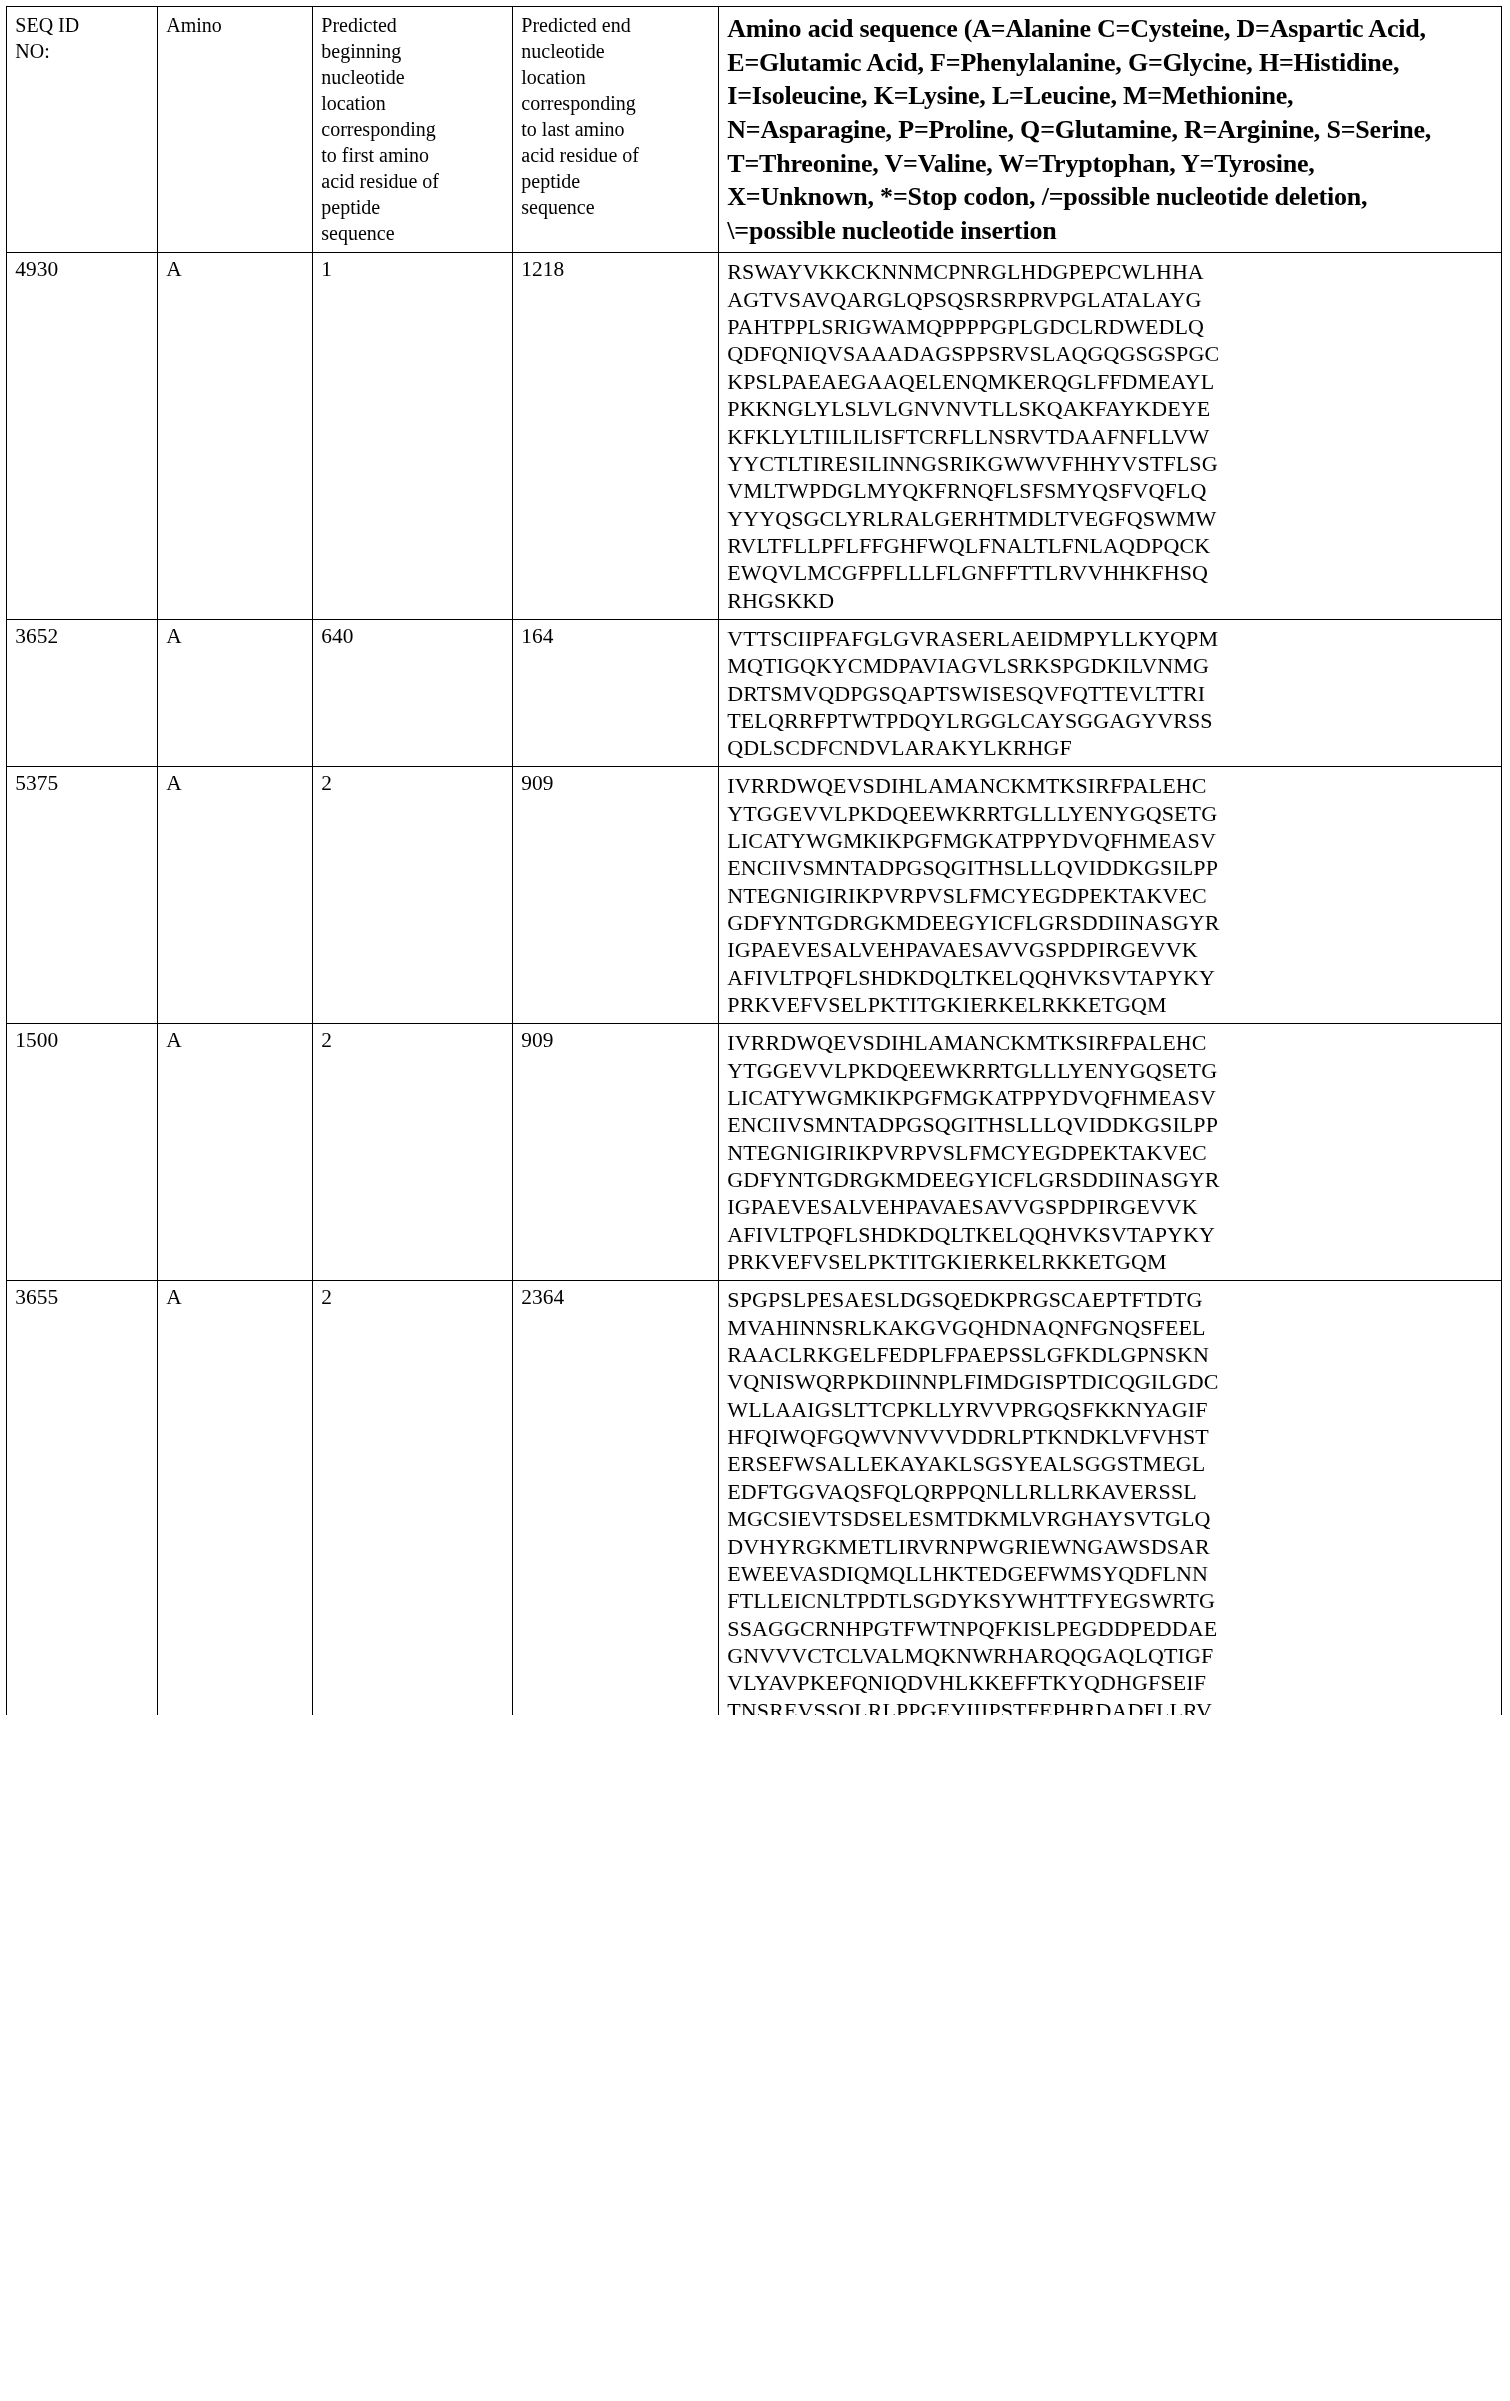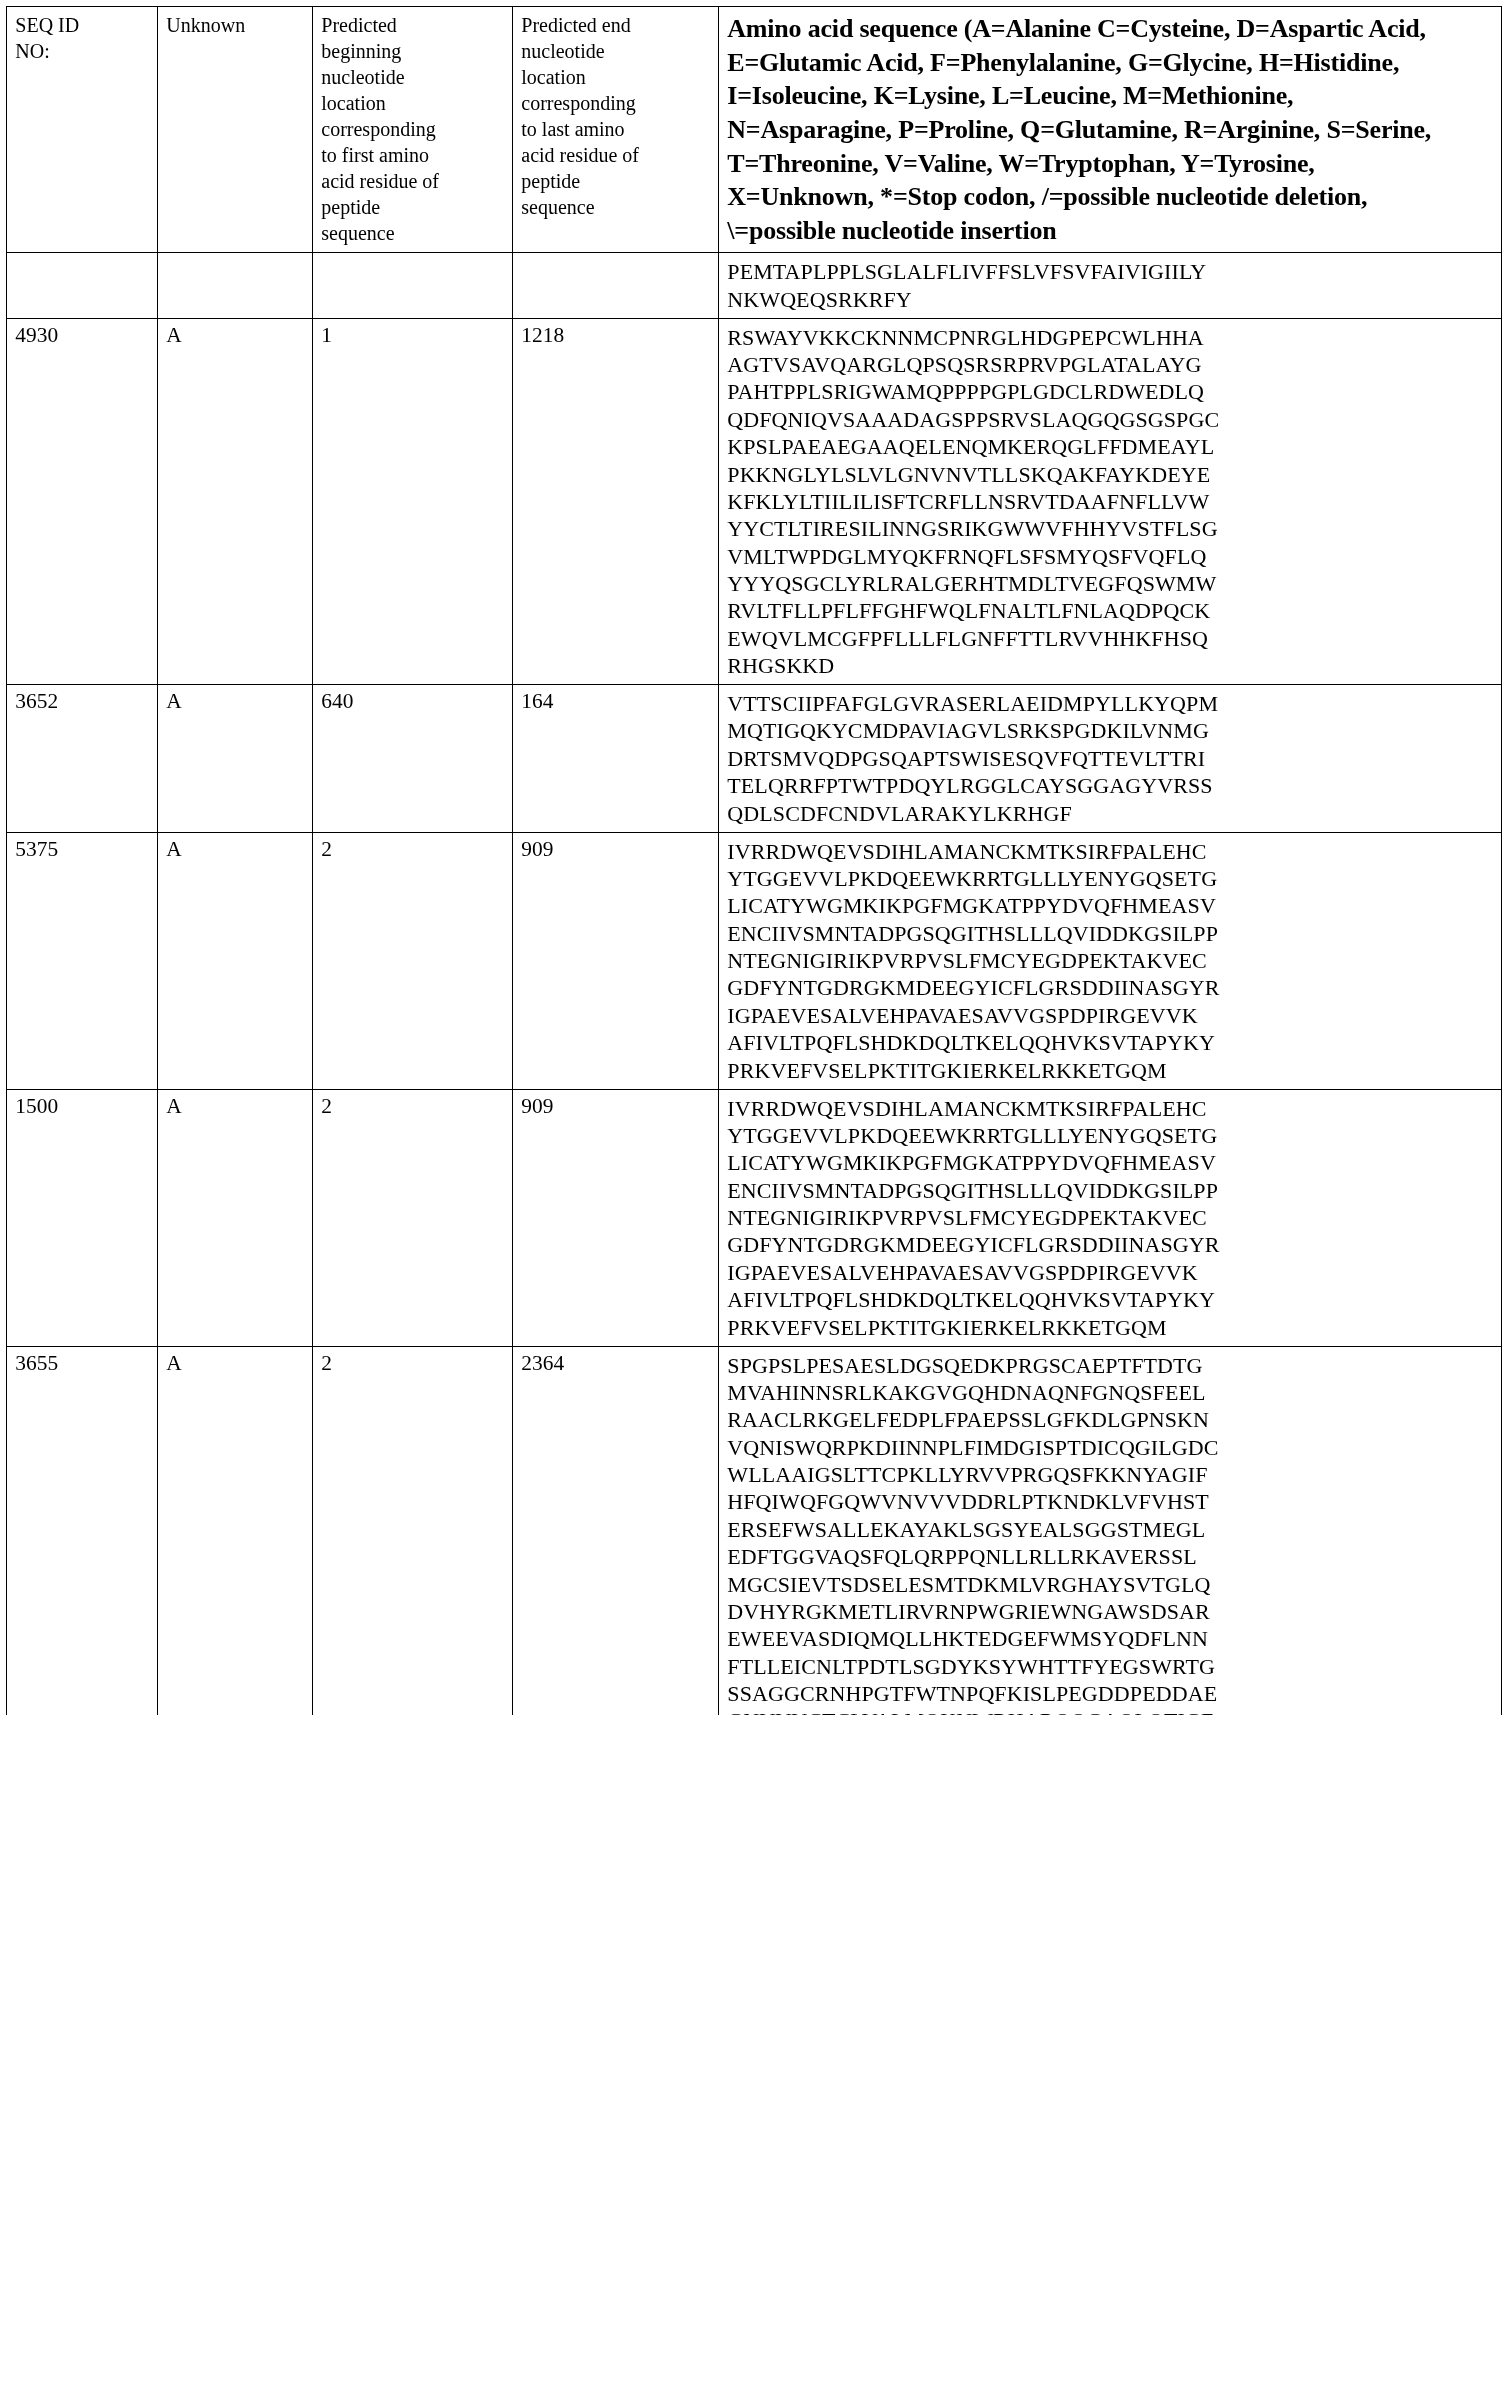--- a/index.html
+++ b/index.html
@@ -91,21 +91,21 @@
       <col class="c-end">
       <col class="c-seq">
     </colgroup>
     <thead>
       <tr>
         <td>
           <span class="hdr-plain">SEQ ID
 NO:</span>
         </td>
         <td>
-          <span class="hdr-plain">Unknown</span>
+          <span class="hdr-plain">Amino</span>
         </td>
         <td>
           <span class="hdr-plain">Predicted
 beginning
 nucleotide
 location
 corresponding
 to first amino
 acid residue of
 peptide
@@ -126,28 +126,20 @@
 E=Glutamic Acid, F=Phenylalanine, G=Glycine, H=Histidine,
 I=Isoleucine, K=Lysine, L=Leucine, M=Methionine,
 N=Asparagine, P=Proline, Q=Glutamine, R=Arginine, S=Serine,
 T=Threonine, V=Valine, W=Tryptophan, Y=Tyrosine,
 X=Unknown, *=Stop codon, /=possible nucleotide deletion,
 \=possible nucleotide insertion</span>
         </td>
       </tr>
     </thead>
     <tbody>
-        <tr>
-          <td><span class="cell-num"></span></td>
-          <td><span class="cell-num"></span></td>
-          <td><span class="cell-num"></span></td>
-          <td><span class="cell-num"></span></td>
-          <td><span class="seq-cell">PEMTAPLPPLSGLALFLIVFFSLVFSVFAIVIGIILY
-NKWQEQSRKRFY</span></td>
-        </tr>
         <tr>
           <td><span class="cell-num">4930</span></td>
           <td><span class="cell-num">A</span></td>
           <td><span class="cell-num">1</span></td>
           <td><span class="cell-num">1218</span></td>
           <td><span class="seq-cell">RSWAYVKKCKNNMCPNRGLHDGPEPCWLHHA
 AGTVSAVQARGLQPSQSRSRPRVPGLATALAYG
 PAHTPPLSRIGWAMQPPPPGPLGDCLRDWEDLQ
 QDFQNIQVSAAADAGSPPSRVSLAQGQGSGSPGC
 KPSLPAEAEGAAQELENQMKERQGLFFDMEAYL

